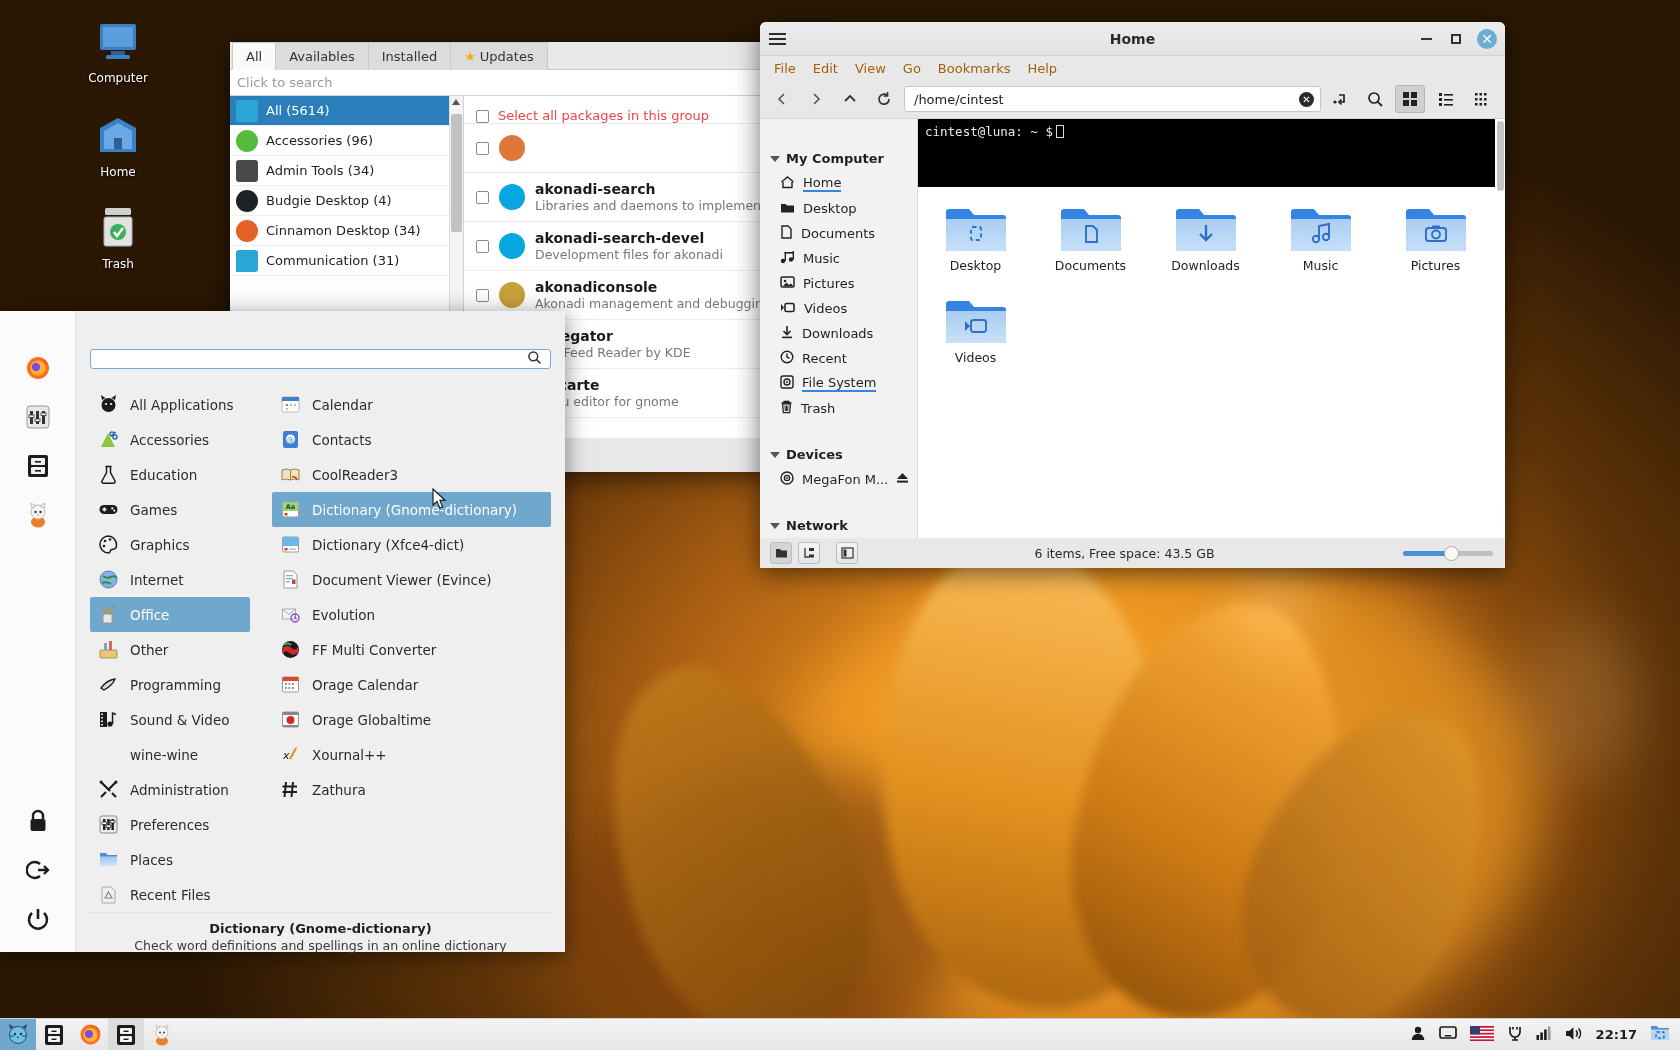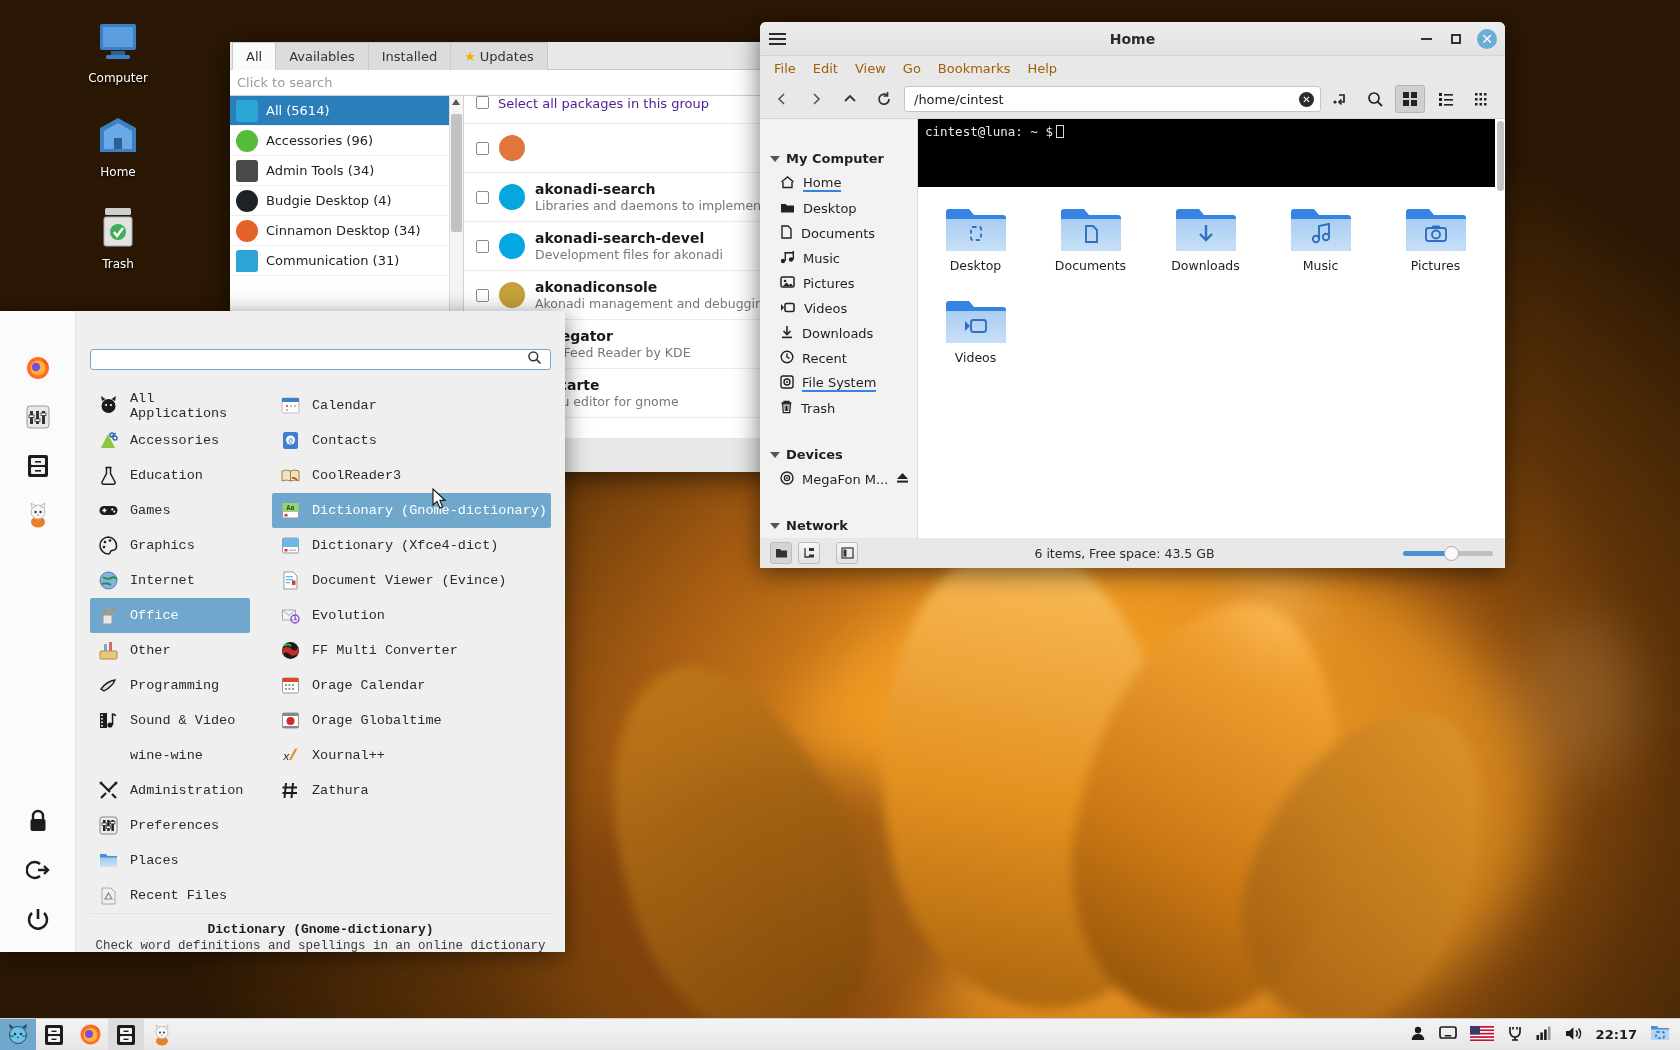--- a/index.html
+++ b/index.html
@@ -72,21 +72,21 @@
     display:flex; align-items:center; padding: 0 7px; color:#9a9a9a; font-size:13px;
   }
   .pm-body { display:flex; height: 342px; background:#fff; }
   .pm-left { width: 234px; border-right: 1px solid #d2d2d2; position: relative; overflow:hidden; background:#fff;}
   .pm-cat { height: 30px; display:flex; align-items:center; gap:8px; padding-left:6px; font-size:13px; color:#222; border-bottom:1px solid #efefef; }
   .pm-cat.sel { background:#2a7fba; color:#fff; }
   .pm-cat .ci { width:22px; height:22px; flex: 0 0 22px; border-radius:3px; }
   .pm-scroll { position:absolute; right:0; top:0; width:14px; height:100%; background:#f4f4f4; border-left:1px solid #dcdcdc;}
   .pm-thumb { position:absolute; right:1px; top:18px; width:11px; height:118px; background:#c2c2c2; border-radius:2px;}
   .pm-right { flex:1; overflow:hidden; }
-  .pm-selectall { height:28px; display:flex; align-items:flex-start; gap:9px; padding-left:12px; font-size:13px; color:#4c1d95; border-bottom:1px solid #ececec; background:#fff;}
+  .pm-selectall { height:28px; display:flex; align-items:flex-end; gap:9px; padding-left:12px; font-size:13px; color:#ef4444; border-bottom:1px solid #ececec; background:#fff;}
   .chk { width:13px; height:13px; border:1px solid #8a8a8a; background:#fff; border-radius:2px; flex:0 0 13px;}
   .pkg-row { height:49px; display:flex; align-items:center; gap:10px; padding-left:12px; border-bottom:1px solid #ececec; }
   .pkg-ico { width:26px; height:26px; border-radius:50%; flex:0 0 26px;}
   .pkg-name { font-weight:bold; font-size:14px; color:#1a1a1a; line-height:17px;}
   .pkg-desc { font-size:12.5px; color:#777; line-height:16px; }
   .pm-footer { height: 30px; background:#e8e8e8; display:flex; align-items:center; justify-content:flex-end; padding-right:10px;}
   .pm-fbtn { border:1px solid #bdbdbd; background:linear-gradient(#f4f4f4,#e2e2e2); font-size:12px; color:#8b8b8b; padding:3px 9px; border-radius:3px;}
 
   
   #filemgr { left: 760px; top: 22px; width: 745px; height: 545px; background:#e8e8e8; }
@@ -124,21 +124,21 @@
   .st-text { position:absolute; left:0; right:16px; text-align:center; font-size:12.5px; color:#2b2b2b;}
   .zoom-slider { position:absolute; right:12px; width:90px; height:5px; background:#c0c0c0; border-radius:3px; }
   .zoom-fill { position:absolute; left:0; top:0; height:5px; width:48px; background:#4a90d9; border-radius:3px;}
   .zoom-knob { position:absolute; left:41px; top:-5px; width:15px;height:15px;border-radius:50%; background:#fafafa; border:1px solid #aaa;}
 
   
   #appmenu { position:absolute; left:0; top:311px; width:565px; height:641px; background:#efefef; box-shadow:0 4px 22px rgba(0,0,0,.5); display:flex; }
   .am-rail { width:76px; background:#fbfbfb; border-right:1px solid #e0e0e0; position:relative; }
   .am-rail-top { padding-top: 44px; display:flex; flex-direction:column; align-items:center; gap:20px;}
   .am-rail-bot { position:absolute; bottom:18px; left:0; right:0; display:flex; flex-direction:column; align-items:center; gap:22px;}
-  .am-main { flex:1; display:flex; flex-direction:column; padding: 38px 14px 0 14px; font-family: Liberation Mono, monospace;}
+  .am-main { flex:1; display:flex; flex-direction:column; padding: 38px 14px 0 14px;}
   .am-search {
     height:30px; background:#fff; border:1px solid #7aa9d0; border-radius:3px;
     display:flex; align-items:center; padding: 0 8px;
   }
   .am-cols { display:flex; flex:1; margin-top:18px; }
   .am-cat-col { width:160px; }
   .am-app-col { flex:1; padding-left: 22px;}
   .am-item { height:35px; display:flex; align-items:center; gap:12px; padding-left:8px; font-size:13.5px; color:#2b2b2b; border-radius:2px; cursor:pointer;}
   .am-item.sel { background:#6fa8cc; color:#fff; }
   .am-item .ico { width:20px; height:20px; flex:0 0 20px; display:flex; align-items:center; justify-content:center;}

